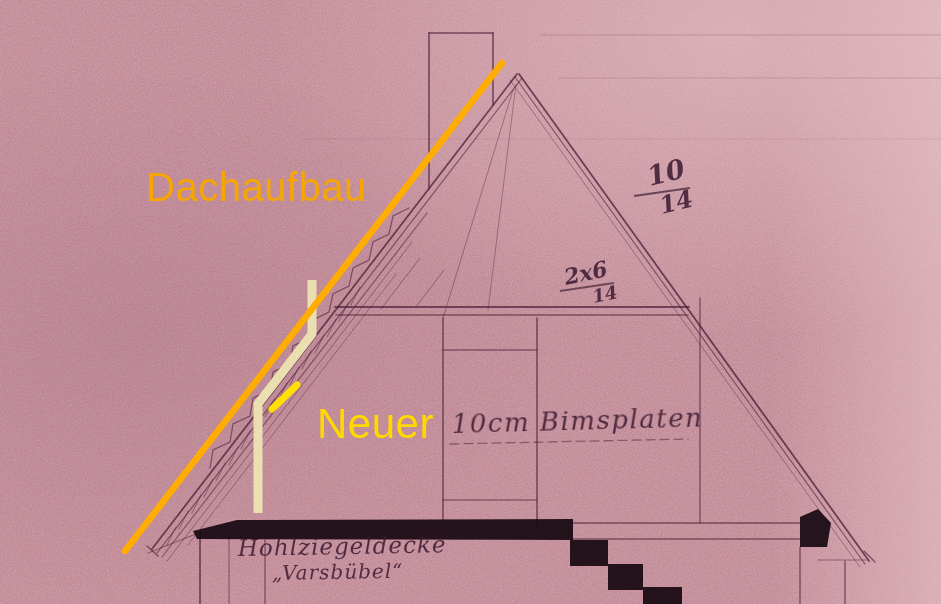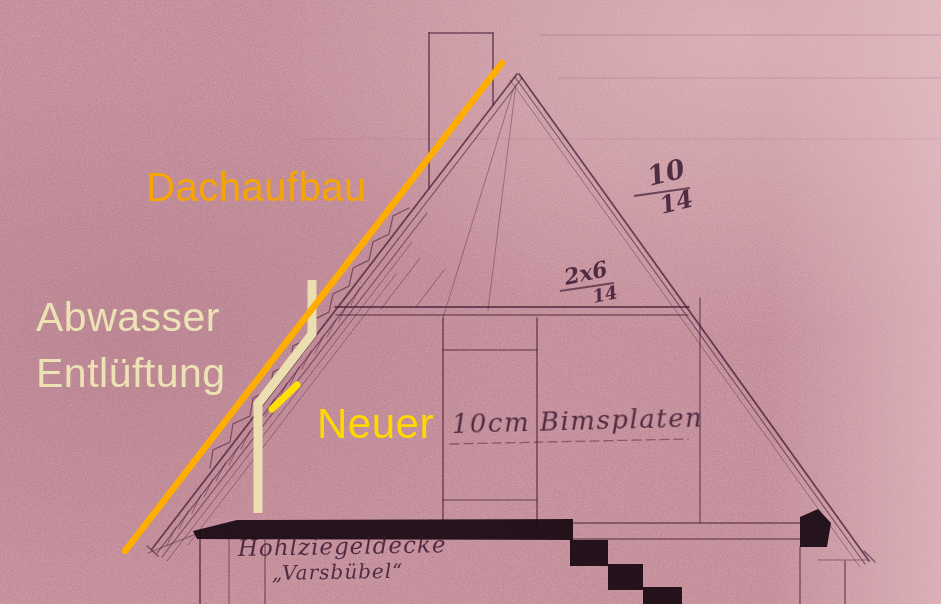--- a/index.html
+++ b/index.html
@@ -170,18 +170,16 @@
 
   <g fill="none">
     <polyline points="312,280 312,334 258,404 258,513" stroke="#EBDFB2" stroke-width="9" stroke-linejoin="miter" stroke-linecap="butt"></polyline>
     <line x1="125" y1="551" x2="502" y2="63" stroke="#FFAD00" stroke-width="6.5" stroke-linecap="round"></line>
     <line x1="272" y1="409" x2="297" y2="385" stroke="#FFE000" stroke-width="7" stroke-linecap="round"></line>
   </g>
 </svg>
 
 <div class="anno orange" style="left:146px;top:165px;font-size:40px;">Dachaufbau</div>
 
-<div class="anno cream" style="left:36px;top:294px;font-size:41px;">Abwasser</div>
-<div class="anno cream" style="left:36px;top:350px;font-size:41px;">Entlüftung</div>
 
 <div class="anno yellow" style="left:317px;top:400px;font-size:42px;">Neuer</div>
 
 </div>
 
 </body></html>

